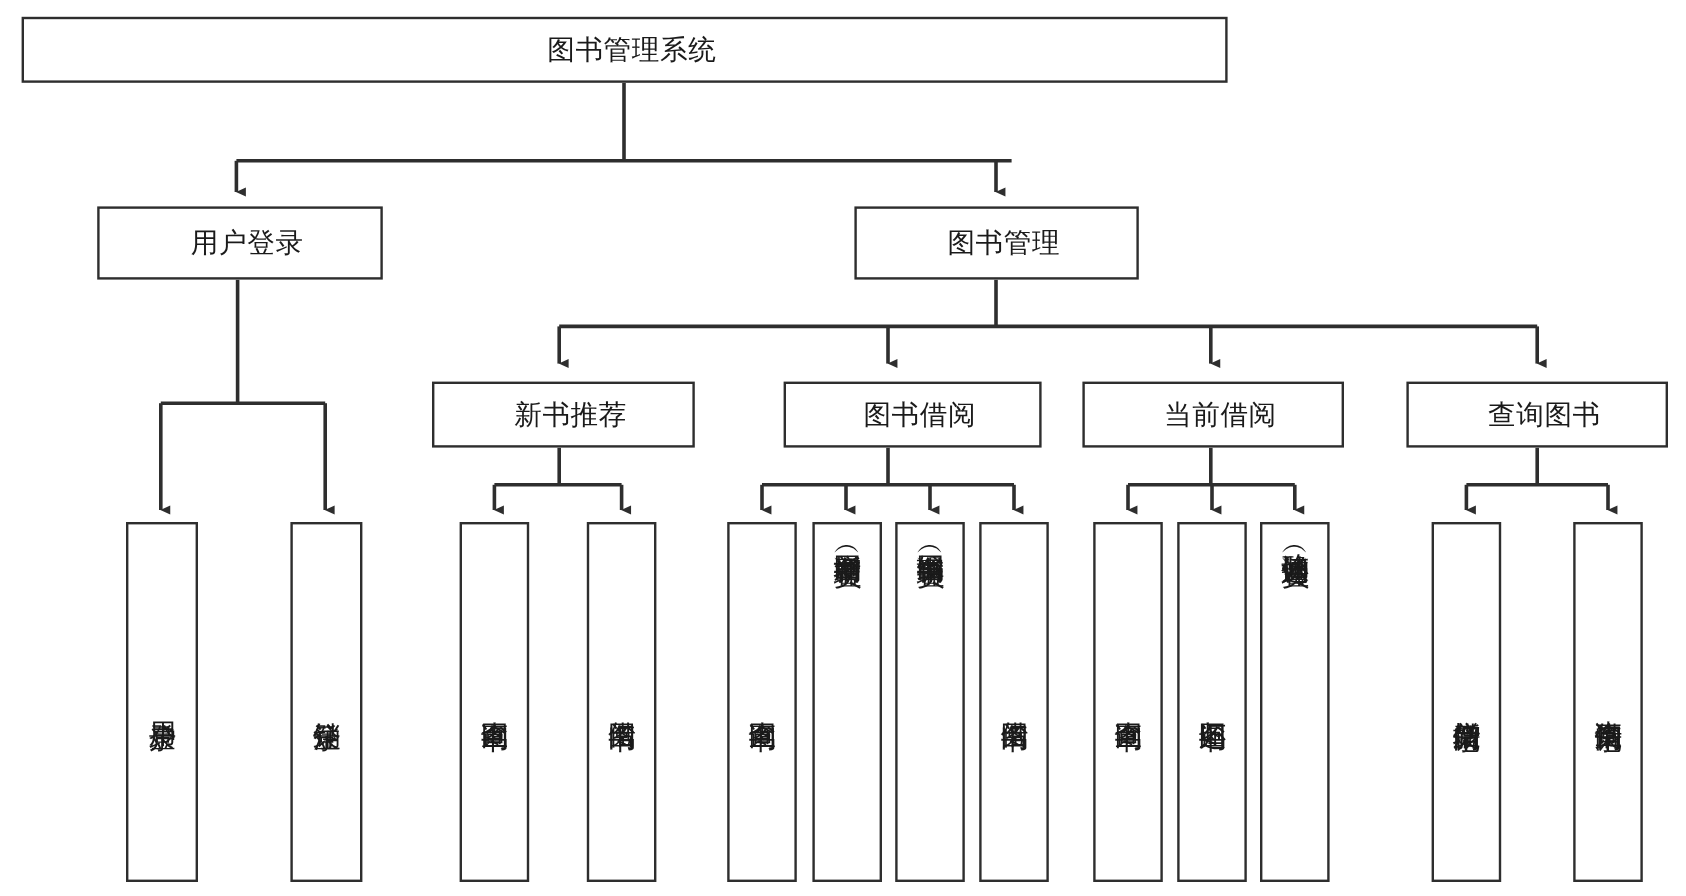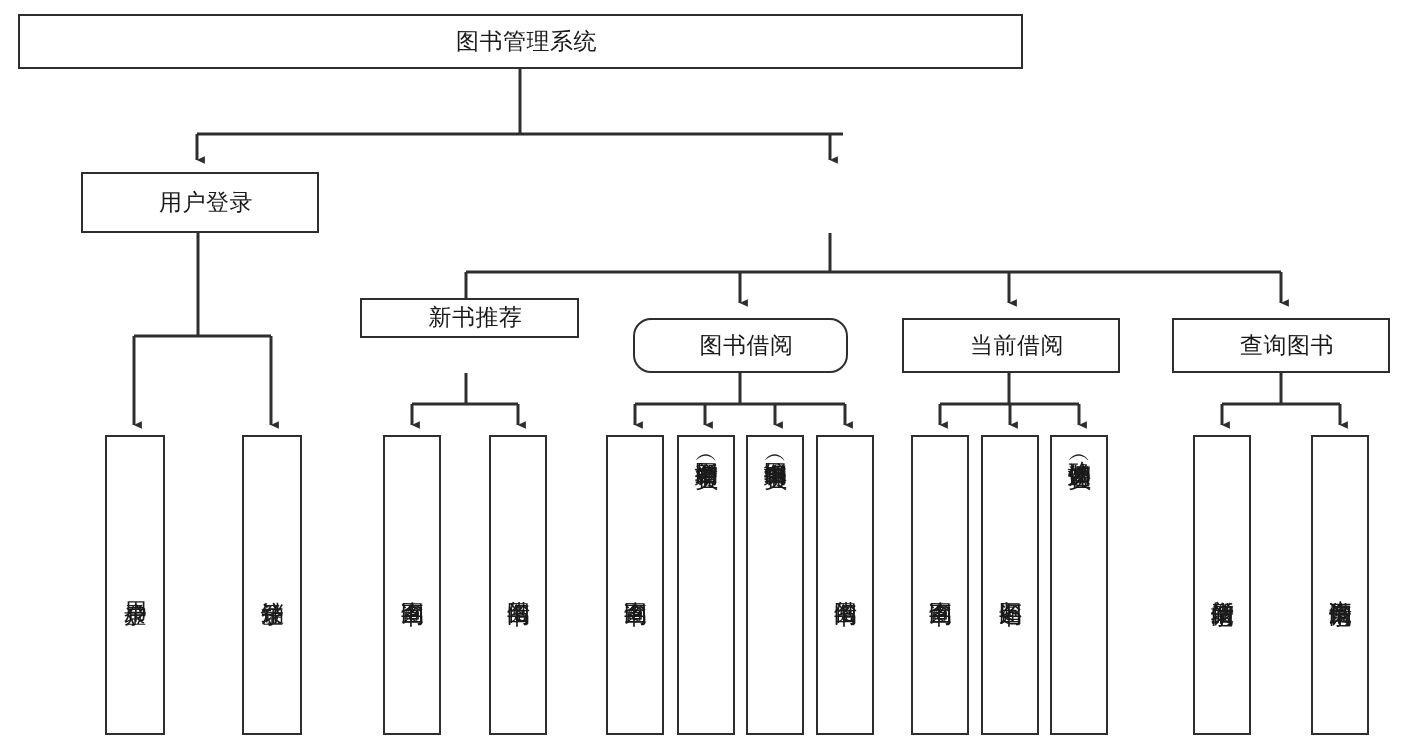--- a/index.html
+++ b/index.html
@@ -125,26 +125,29 @@
   </svg>
 
   <div class="node horiz" style="left:18px; top:14px; width:1005px; height:55px;">
     <span class="node-label">图书管理系统</span>
   </div>
 
   <div class="node horiz" style="left:81px; top:172px; width:238px; height:61px;">
     <span class="node-label">用户登录</span>
   </div>
 
-
-  <div class="node horiz" style="left:360px; top:298px; width:219px; height:40px;">
+  <div class="node horiz" style="left:712px; top:172px; width:237px; height:61px;">
+    <span class="node-label">图书管理</span>
+  </div>
+
+  <div class="node horiz" style="left:360px; top:318px; width:219px; height:55px;">
     <span class="node-label">新书推荐</span>
   </div>
 
-  <div class="node horiz" style="left:633px; top:318px; width:215px; height:55px;border-radius:18px;">
+  <div class="node horiz" style="left:653px; top:318px; width:215px; height:55px;">
     <span class="node-label">图书借阅</span>
   </div>
 
   <div class="node horiz" style="left:902px; top:318px; width:218px; height:55px;text-align:center;">
     <span class="node-label">当前借阅</span>
   </div>
 
   <div class="node horiz" style="left:1172px; top:318px; width:218px; height:55px;">
     <span class="node-label">查询图书</span>
   </div>

